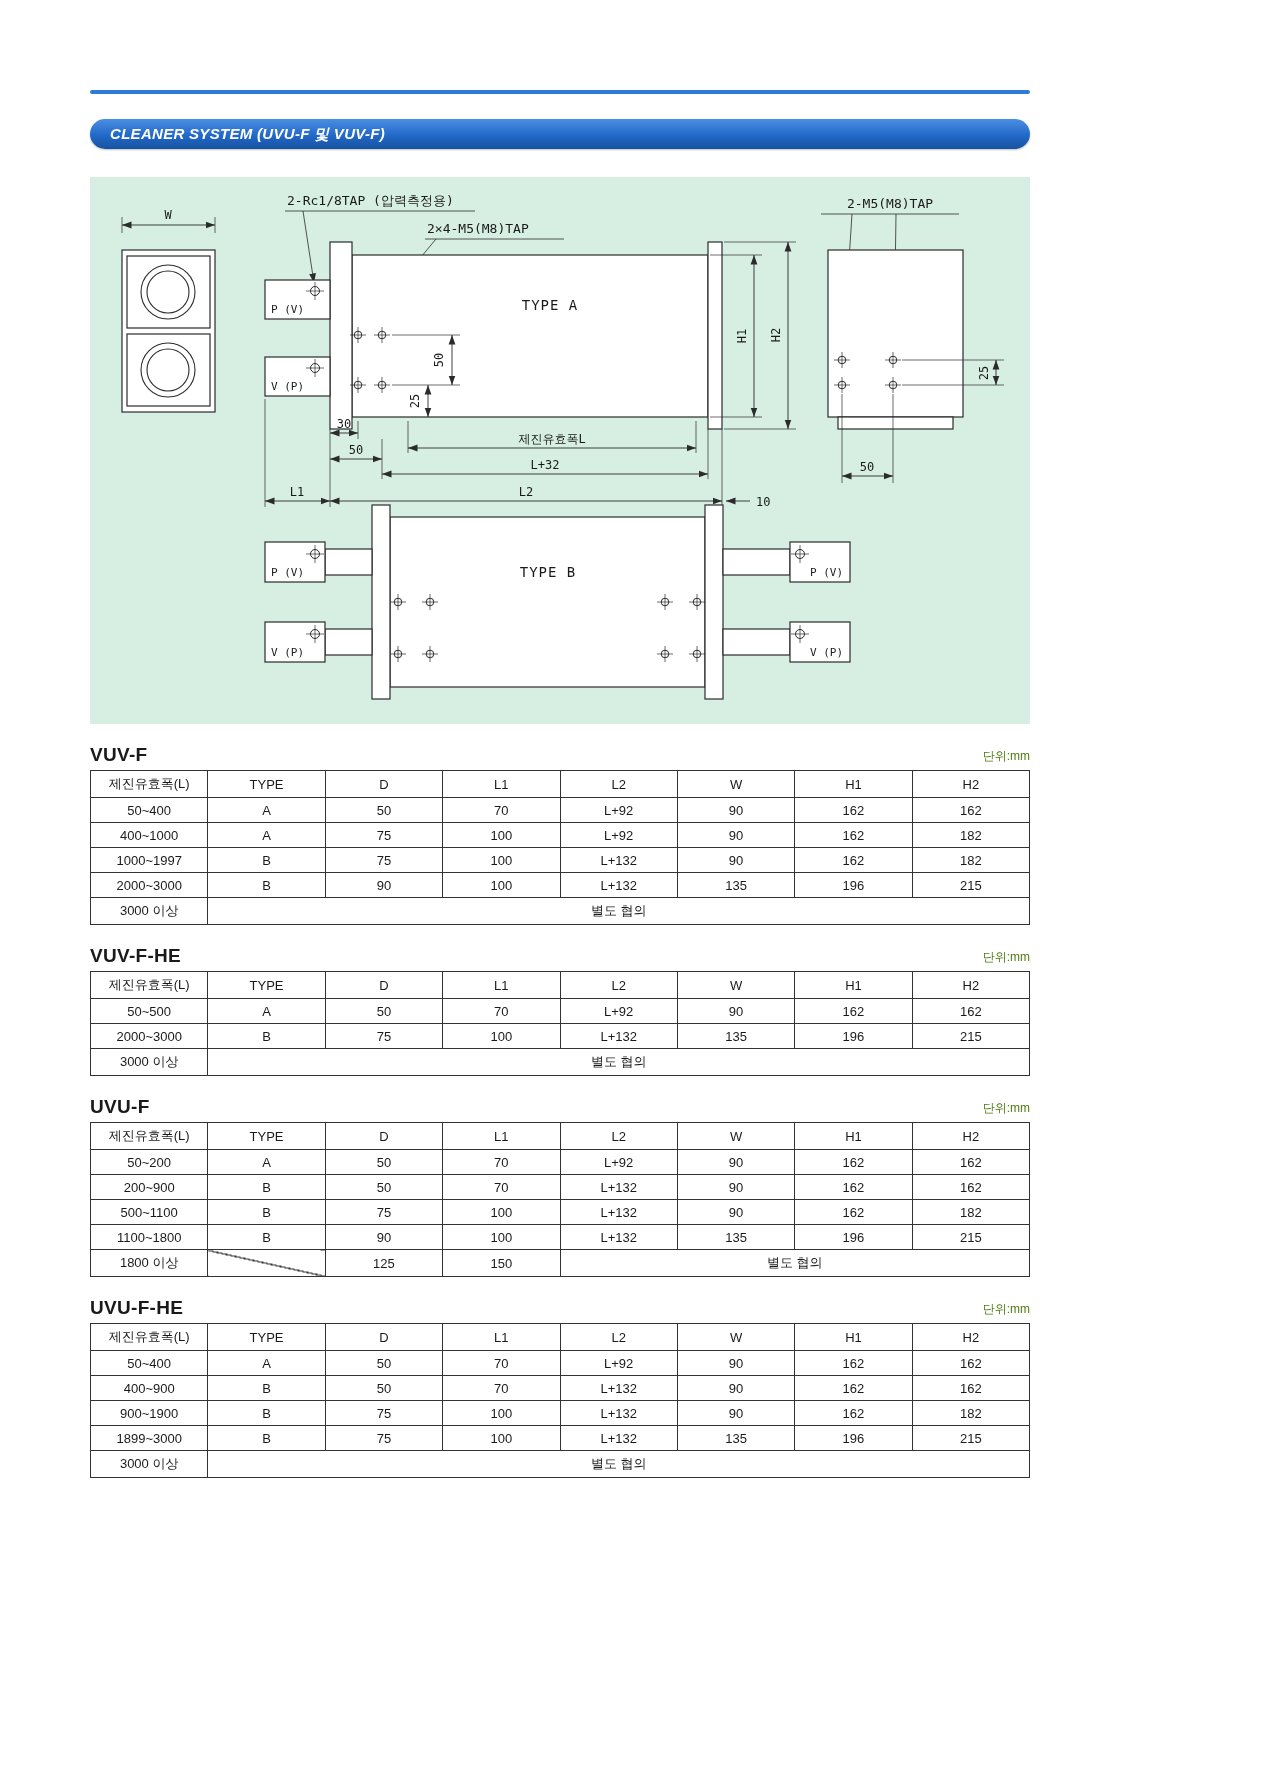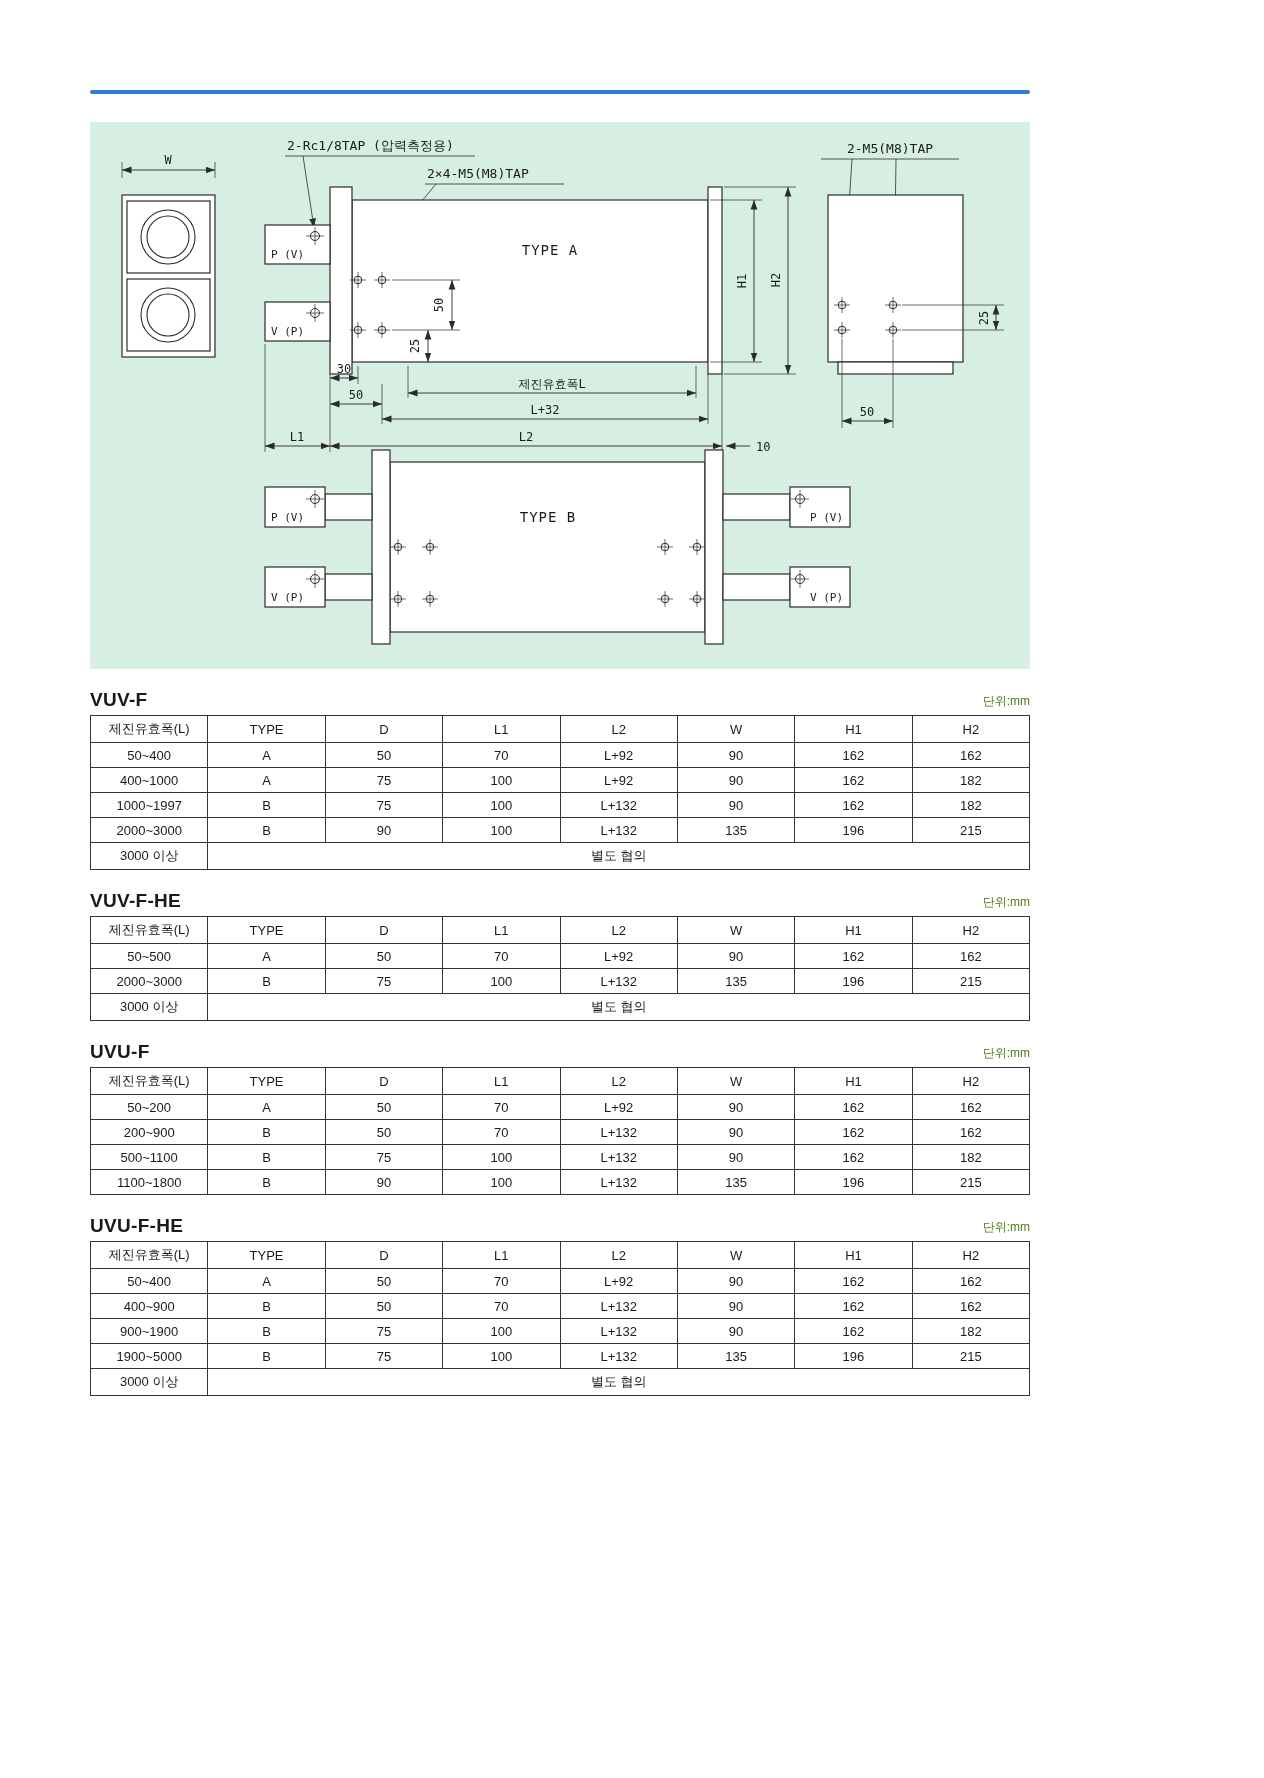--- a/index.html
+++ b/index.html
@@ -56,20 +56,23 @@
       #333 calc(50% + 0.7px), transparent calc(50% + 0.7px));
   }
 </style>
 </head>
 <body>
 
 <div class="content">
 
   <div class="topline"></div>
 
+  <div class="header-bar">
+    <span>CLEANER SYSTEM (UVU-F 및 VUV-F)</span>
+  </div>
 
   <div class="drawing-box">
     <svg viewBox="0 0 940 547" width="940" height="547">
       <defs>
         <marker id="ar" viewBox="0 0 10 10" refX="9.5" refY="5" markerWidth="10" markerHeight="10" orient="auto-start-reverse" markerUnits="userSpaceOnUse">
           <path d="M0,1.6 L9.5,5 L0,8.4 Z" fill="#2b2b2b"></path>
         </marker>
         <g id="hole">
           <circle r="3.8" fill="none" stroke="#2b2b2b" stroke-width="1"></circle>
           <line x1="-8" y1="0" x2="8" y2="0" stroke="#2b2b2b" stroke-width="0.7"></line>
@@ -384,20 +387,27 @@
           <tr>
             <td>1100~1800</td>
             <td>B</td>
             <td>90</td>
             <td>100</td>
             <td>L+132</td>
             <td>135</td>
             <td>196</td>
             <td>215</td>
           </tr>
+          <tr>
+            <td>1800 이상</td>
+            <td class="diag"></td>
+            <td>125</td>
+            <td>150</td>
+            <td colspan="4">별도 협의</td>
+          </tr>
         </tbody>
       </table>
   </section>
 
   <section class="tbl-section">
     <div class="tbl-head">
       <h2>UVU-F-HE</h2>
       <span class="unit">단위:mm</span>
     </div>
     <table>
@@ -438,21 +448,21 @@
             <td>900~1900</td>
             <td>B</td>
             <td>75</td>
             <td>100</td>
             <td>L+132</td>
             <td>90</td>
             <td>162</td>
             <td>182</td>
           </tr>
           <tr>
-            <td>1900~5000</td>
+            <td>1899~3000</td>
             <td>B</td>
             <td>75</td>
             <td>100</td>
             <td>L+132</td>
             <td>135</td>
             <td>196</td>
             <td>215</td>
           </tr>
           <tr>
             <td>3000 이상</td>

